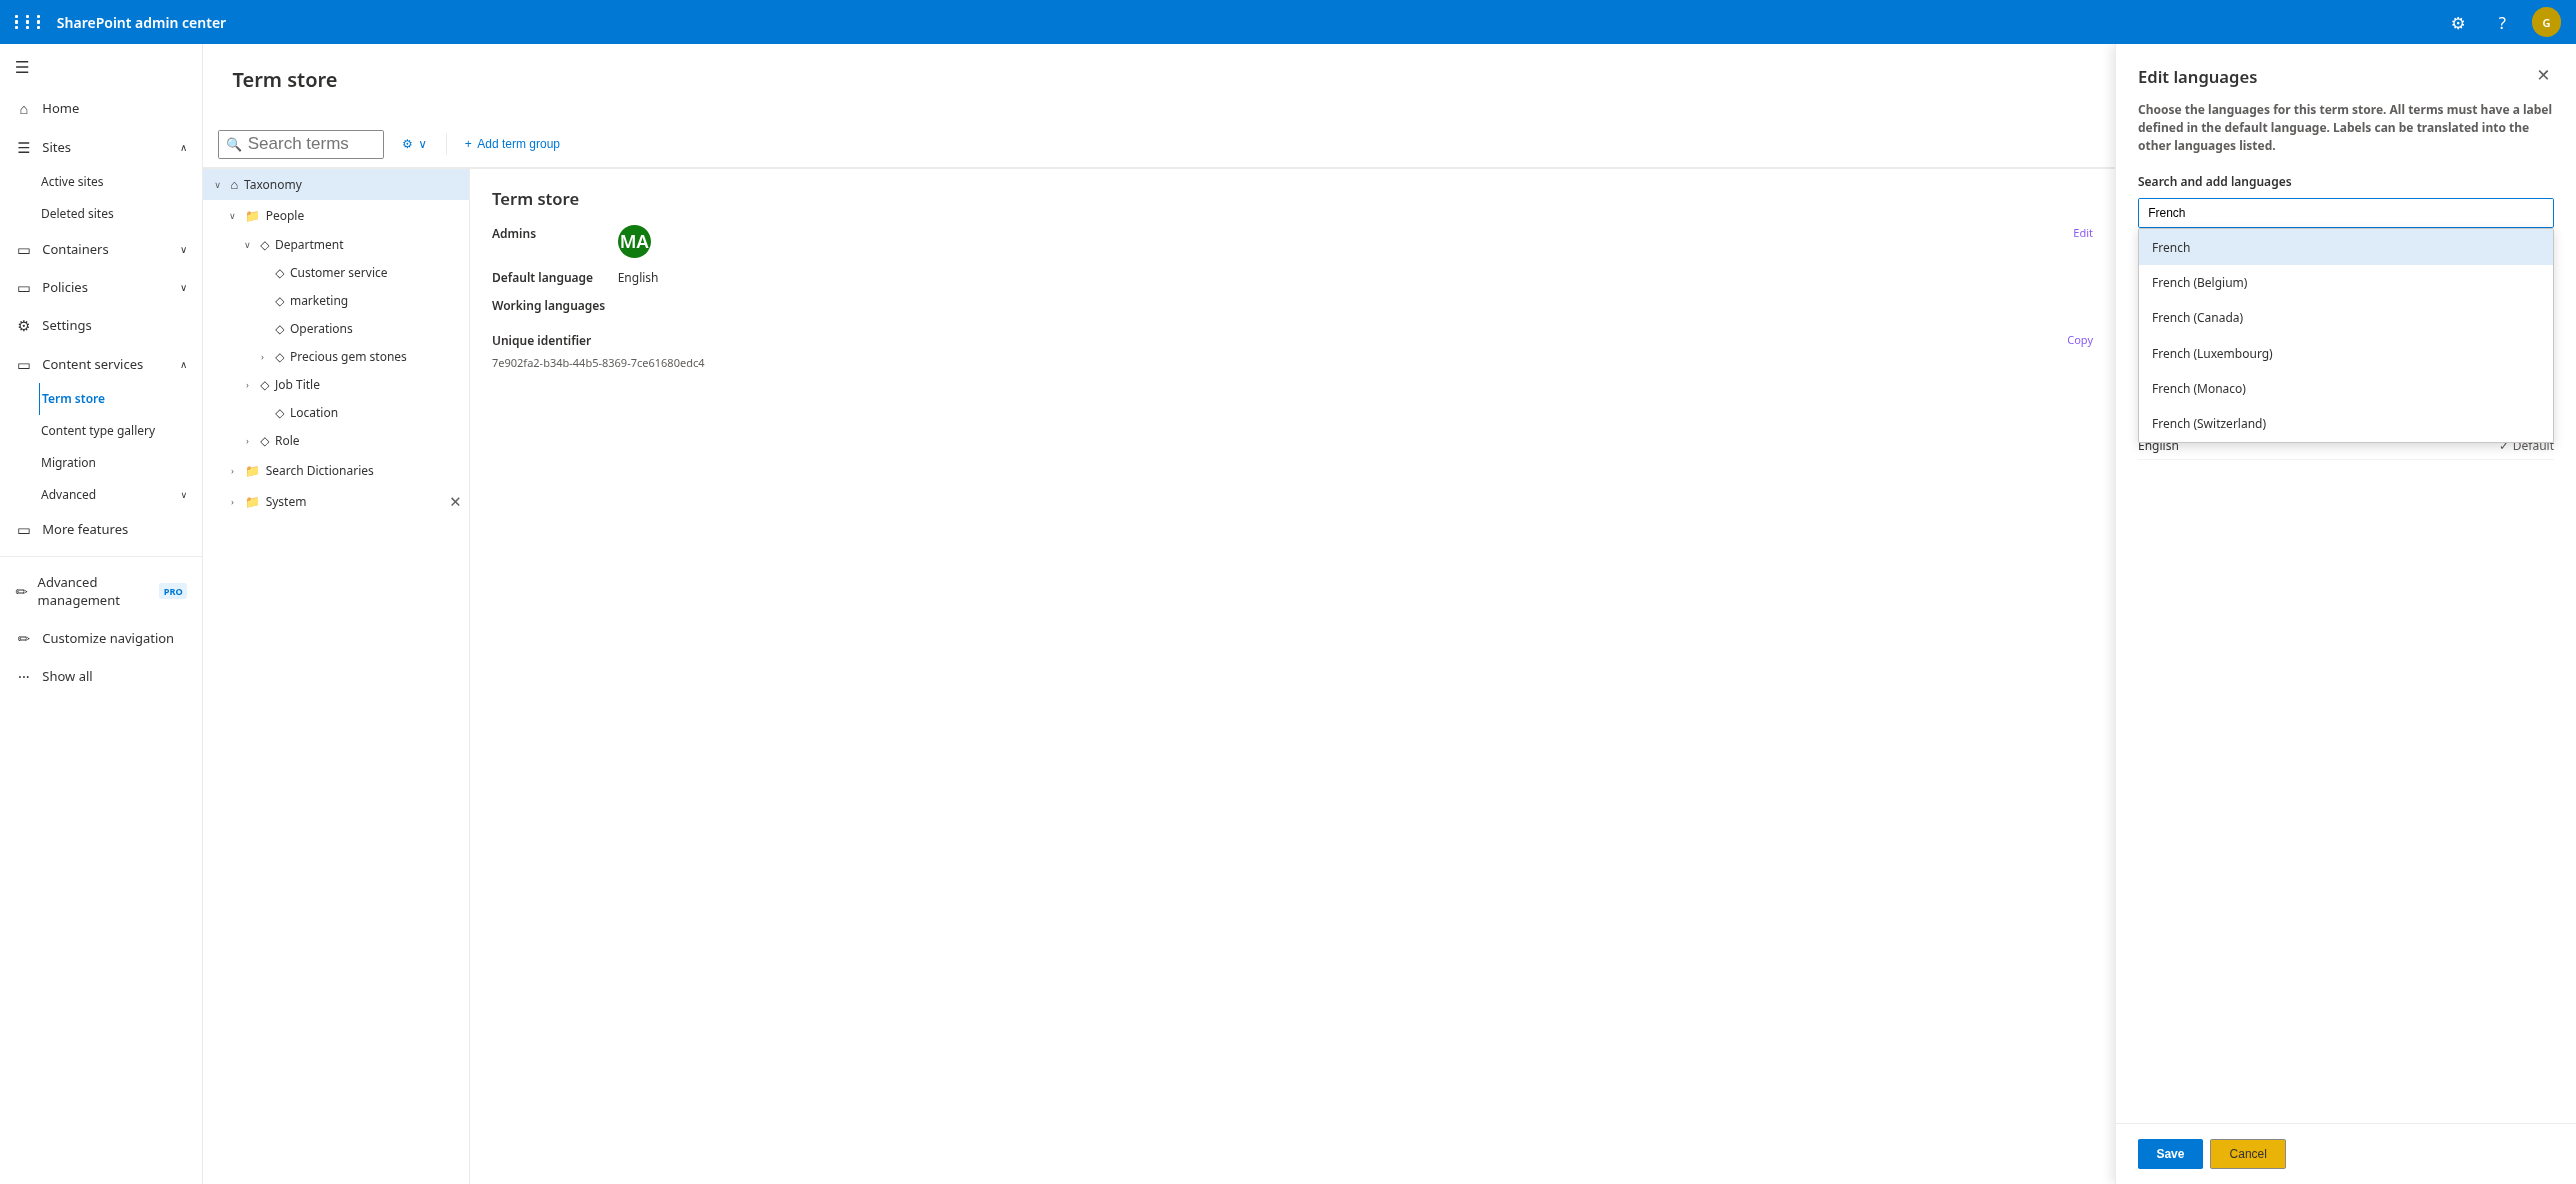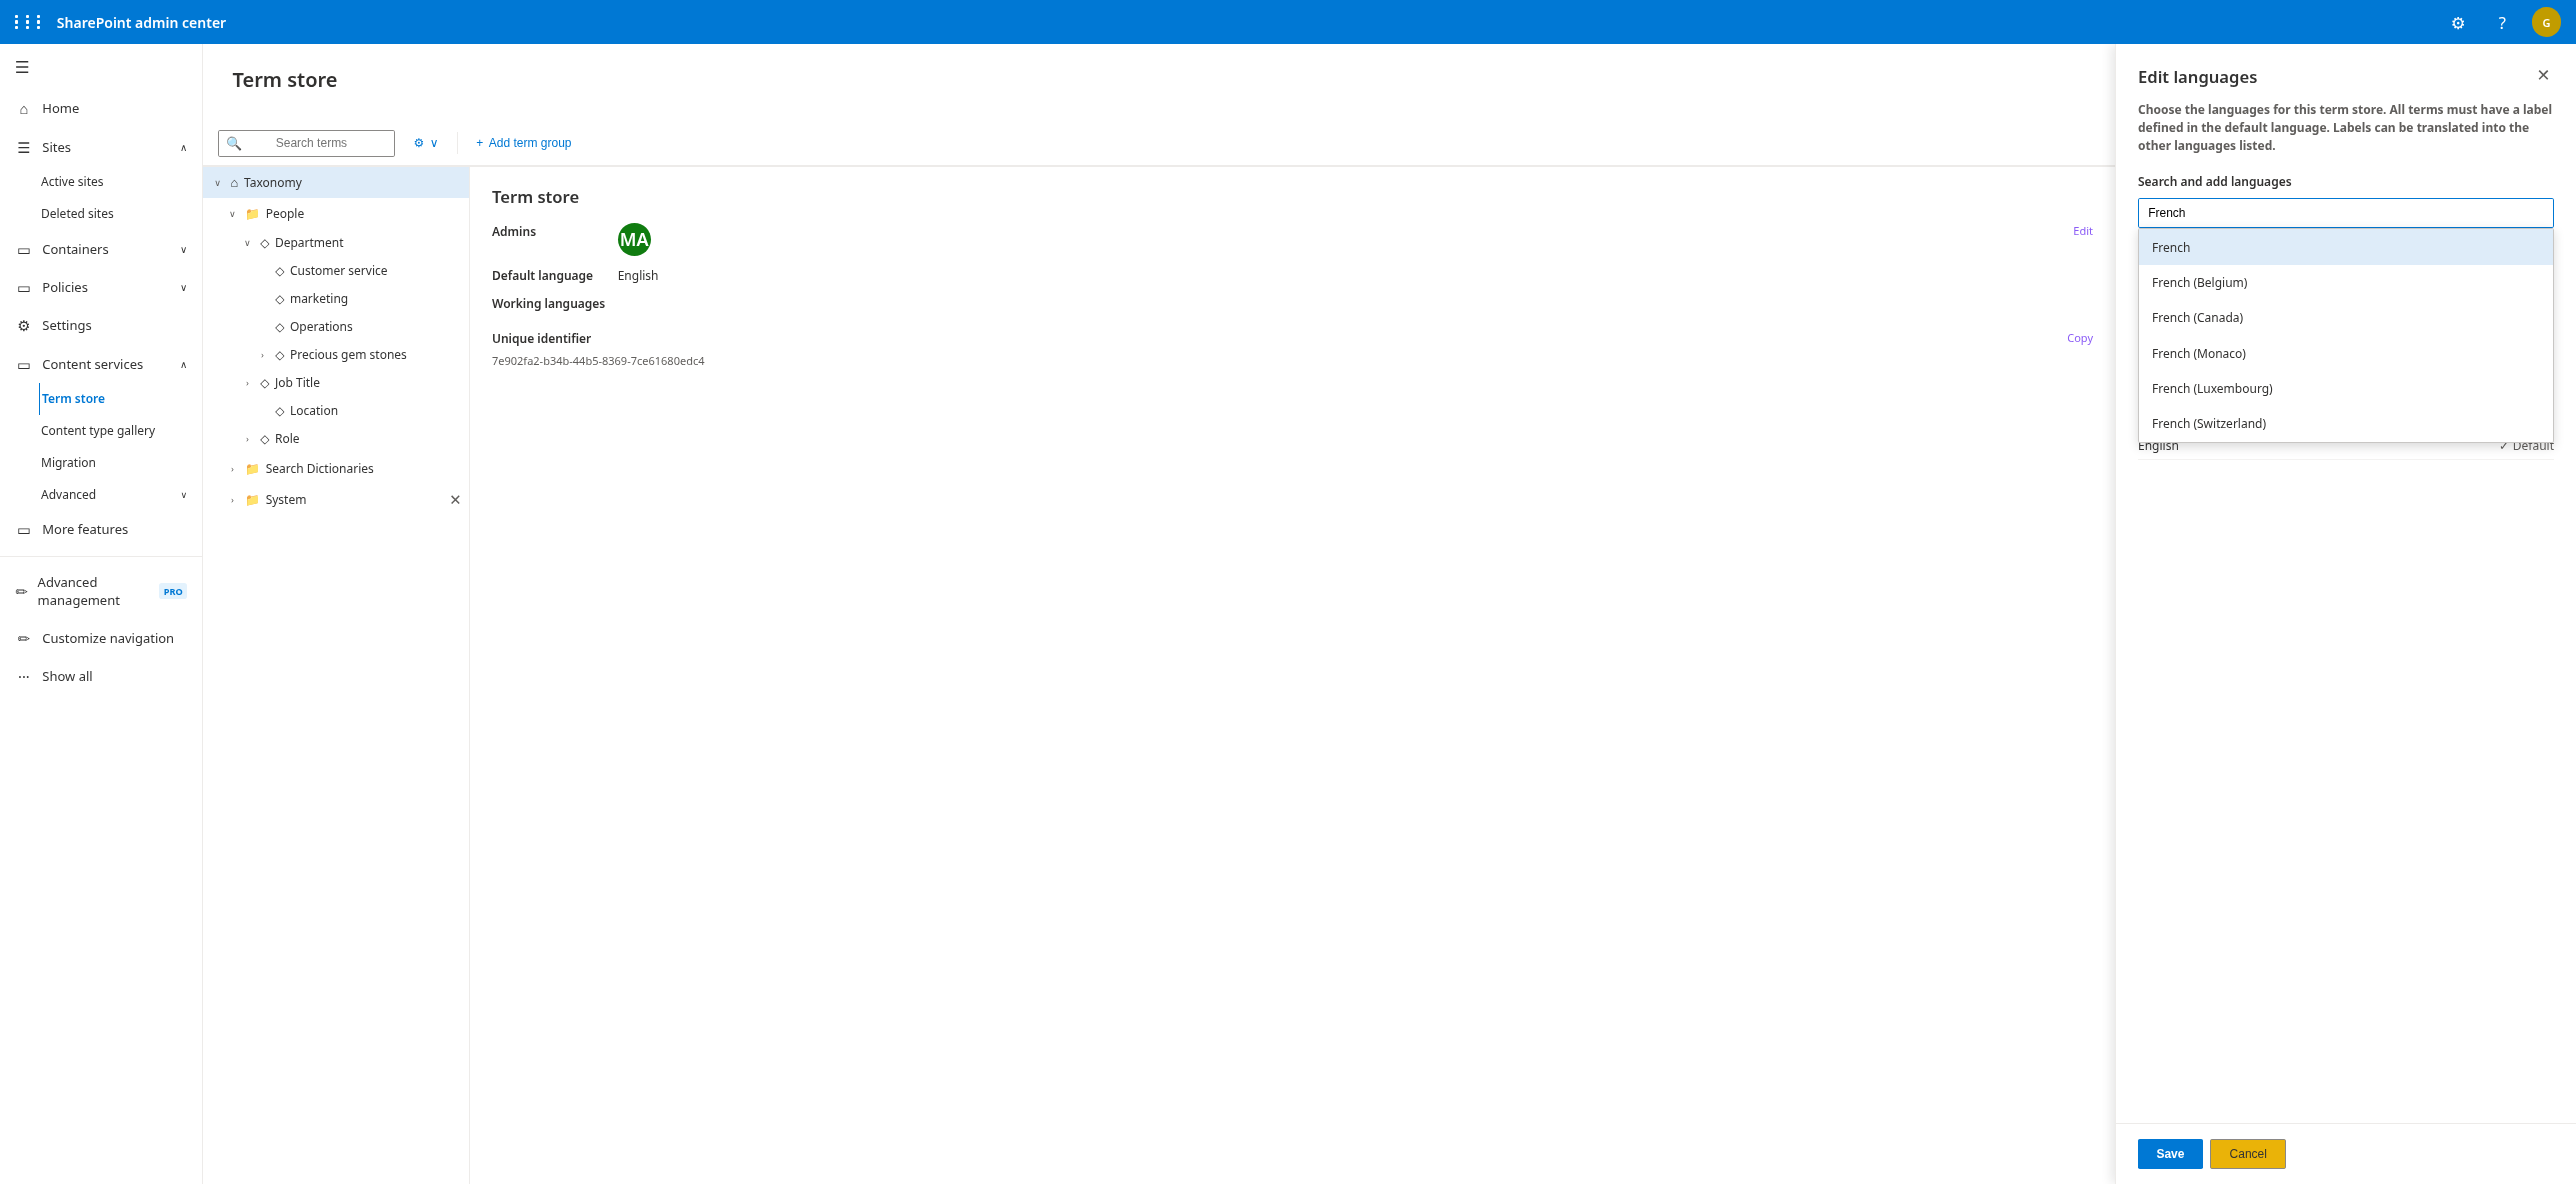--- a/index.html
+++ b/index.html
@@ -30,21 +30,21 @@
     .pro-badge { background: #e3f2fd; color: #0078d4; font-size: 9.2px; font-weight: 700; padding: 1.8px 4.6px; border-radius: 2.8px; margin-left: 3.7px; }
 
     
     .main { flex: 1; overflow: hidden; display: flex; position: relative; }
     .content-area { flex: 1; padding: 22px 29.5px; overflow-y: auto; background: white; }
     .page-title { font-size: 20px; font-weight: 600; color: #323130; margin-bottom: 18.4px; }
 
     
     .term-toolbar { display: flex; align-items: center; gap: 7.4px; padding: 7.4px 0; border-bottom: 0.9px solid #edebe9; margin-bottom: 0; }
     .term-search { display: flex; align-items: center; gap: 5.5px; border: 0.9px solid #8a8886; border-radius: 1.8px; padding: 3.7px 7.4px; min-width: 166px; background: white; }
-    .term-search input { border: none; outline: none; font-size: 12px; width: 111px; margin-left: 28px; }
+    .term-search input { border: none; outline: none; font-size: 17px; width: 111px; }
     .toolbar-btn { display: flex; align-items: center; gap: 5.5px; padding: 5.5px 11px; border: none; background: none; cursor: pointer; color: #0078d4; font-size: 12px; }
     .toolbar-sep { width: 0.9px; height: 22px; background: #edebe9; }
     .term-left { width: 267px; border-right: 0.9px solid #edebe9; overflow-y: auto; flex-shrink: 0; }
     .term-right { flex: 1; padding: 18.4px 22px; overflow-y: auto; }
 
     
     .tree-item { display: flex; align-items: center; gap: 5.5px; padding: 5.5px 7.4px; cursor: pointer; font-size: 12px; color: #333; position: relative; }
     .tree-item.selected { background: #deecf9; }
     .tree-item .tree-more { margin-left: auto; color: #605e5c; font-size: 14.7px; opacity: 0; }
     .tree-expand { width: 14.7px; display: flex; align-items: center; justify-content: center; font-size: 9.2px; color: #605e5c; flex-shrink: 0; }
@@ -345,22 +345,22 @@
         <div class="edit-section-label">Search and add languages</div>
 
         <div class="lang-input-wrapper">
           <input class="lang-input" type="text" value="French" style="">
 
           
           <div class="lang-dropdown">
             <div class="lang-dropdown-item highlighted">French</div>
             <div class="lang-dropdown-item">French (Belgium)</div>
             <div class="lang-dropdown-item">French (Canada)</div>
+            <div class="lang-dropdown-item">French (Luxembourg)</div>
             <div class="lang-dropdown-item">French (Monaco)</div>
-            <div class="lang-dropdown-item">French (Luxembourg)</div>
             <div class="lang-dropdown-item">French (Switzerland)</div>
           </div>
         </div>
 
         <div style="margin-top:203px;">
           <div class="working-lang-item">
             <span class="working-lang-name">English</span>
             <div class="working-lang-default">
               <span>✓</span>
               <span>Default</span>

